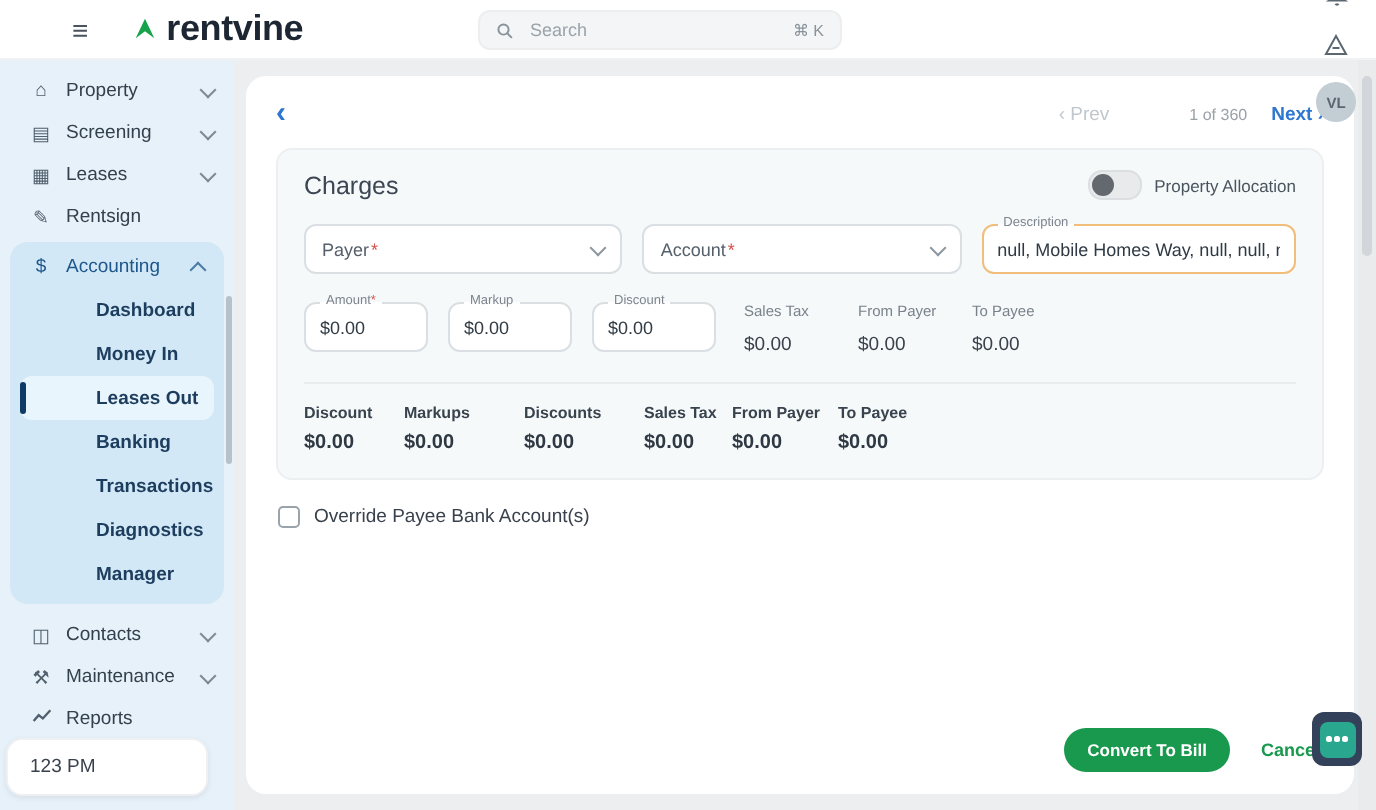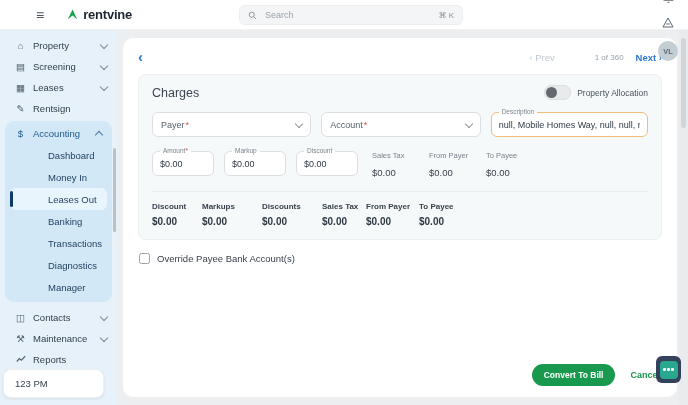--- a/index.html
+++ b/index.html
@@ -7,22 +7,22 @@
     width:688px;height:405px;position:relative;overflow:hidden;
     font-family:"Liberation Sans",sans-serif;background:#eceef0;color:#333;
     -webkit-font-smoothing:antialiased;
   }
   
   .topbar{position:absolute;top:0;left:0;right:0;height:30px;background:#fff;
     display:flex;align-items:center;padding:0 10px;box-sizing:border-box;z-index:10;
     border-bottom:1px solid #f0f2f4;}
   .hamburger{font-size:14px;color:#4a545e;margin-left:26px;cursor:pointer;line-height:1;}
   .logo{display:flex;align-items:center;gap:4px;margin-left:22px;}
-  .logo-text{font-size:13px;font-weight:700;color:#1d2733;letter-spacing:-.2px;}
-  .search{position:absolute;left:239px;top:5px;width:224px;height:20px;background:#f3f5f6;
+  .logo-text{font-size:18px;font-weight:700;color:#1d2733;letter-spacing:-.2px;}
+  .search{position:absolute;left:239px;top:5px;width:182px;height:20px;background:#f3f5f6;
     border:1px solid #eceef0;border-radius:6px;display:flex;align-items:center;
     padding:0 8px;box-sizing:border-box;gap:6px;}
   .search input{flex:1;border:none;background:transparent;outline:none;font-size:9px;
     color:#39424c;font-family:inherit;min-width:0;}
   .search input::placeholder{color:#9aa3ab;}
   .kbd{font-size:8px;color:#8a939b;white-space:nowrap;}
   .top-icons{margin-left:auto;display:flex;align-items:center;gap:13px;flex-direction:column;}
   .tbicon{position:relative;display:flex;align-items:center;justify-content:center;cursor:pointer;}
   .notif-dot{position:absolute;top:-2px;right:-2px;width:5px;height:5px;border-radius:50%;
     background:#2f80ed;border:1px solid #fff;}
@@ -36,21 +36,21 @@
   .side-item .icn{width:11px;text-align:center;font-size:9.5px;color:#50606e;flex:none;}
   .side-item .lbl{flex:1;white-space:nowrap;overflow:hidden;}
   .chev{width:5px;height:5px;border-right:1.2px solid #7d8994;border-bottom:1.2px solid #7d8994;
     transform:rotate(45deg);margin-top:-2px;flex:none;}
   .chev.up{transform:rotate(-135deg);margin-top:2px;}
   .acct-block{background:#d2e8f6;border-radius:9px;margin:2px 5px;padding:2px 0 4px;}
   .acct-block .side-item{color:#1e578c;font-weight:500;}
   .acct-block .side-item .icn{color:#1e578c;}
   .acct-block .chev{border-color:#4d7ba3;}
   .sub-item{height:22px;display:flex;align-items:center;padding-left:38px;font-size:9.5px;
-    color:#1d3d5e;cursor:pointer;position:relative;margin:0 5px;border-radius:6px;}
+    color:#1d3d5e;cursor:pointer;position:relative;margin:0 5px;border-radius:6px;font-weight:bold;}
   .sub-item.selected{background:#e9f5fc;}
   .sub-item.selected::before{content:"";position:absolute;left:0;top:3px;bottom:3px;width:3px;
     border-radius:2px;background:#0e3a66;}
   .side-scroll{position:absolute;right:1px;top:118px;width:3px;height:84px;border-radius:2px;
     background:#b6c2cb;}
   .bottom-box{position:absolute;left:3px;bottom:7px;width:101px;height:29px;background:#fff;
     border-radius:8px;border:1px solid #eef0f2;box-shadow:0 1px 3px rgba(0,0,0,.08);
     display:flex;align-items:center;padding-left:11px;box-sizing:border-box;font-size:9.5px;
     color:#39424c;z-index:8;cursor:pointer;}
   

